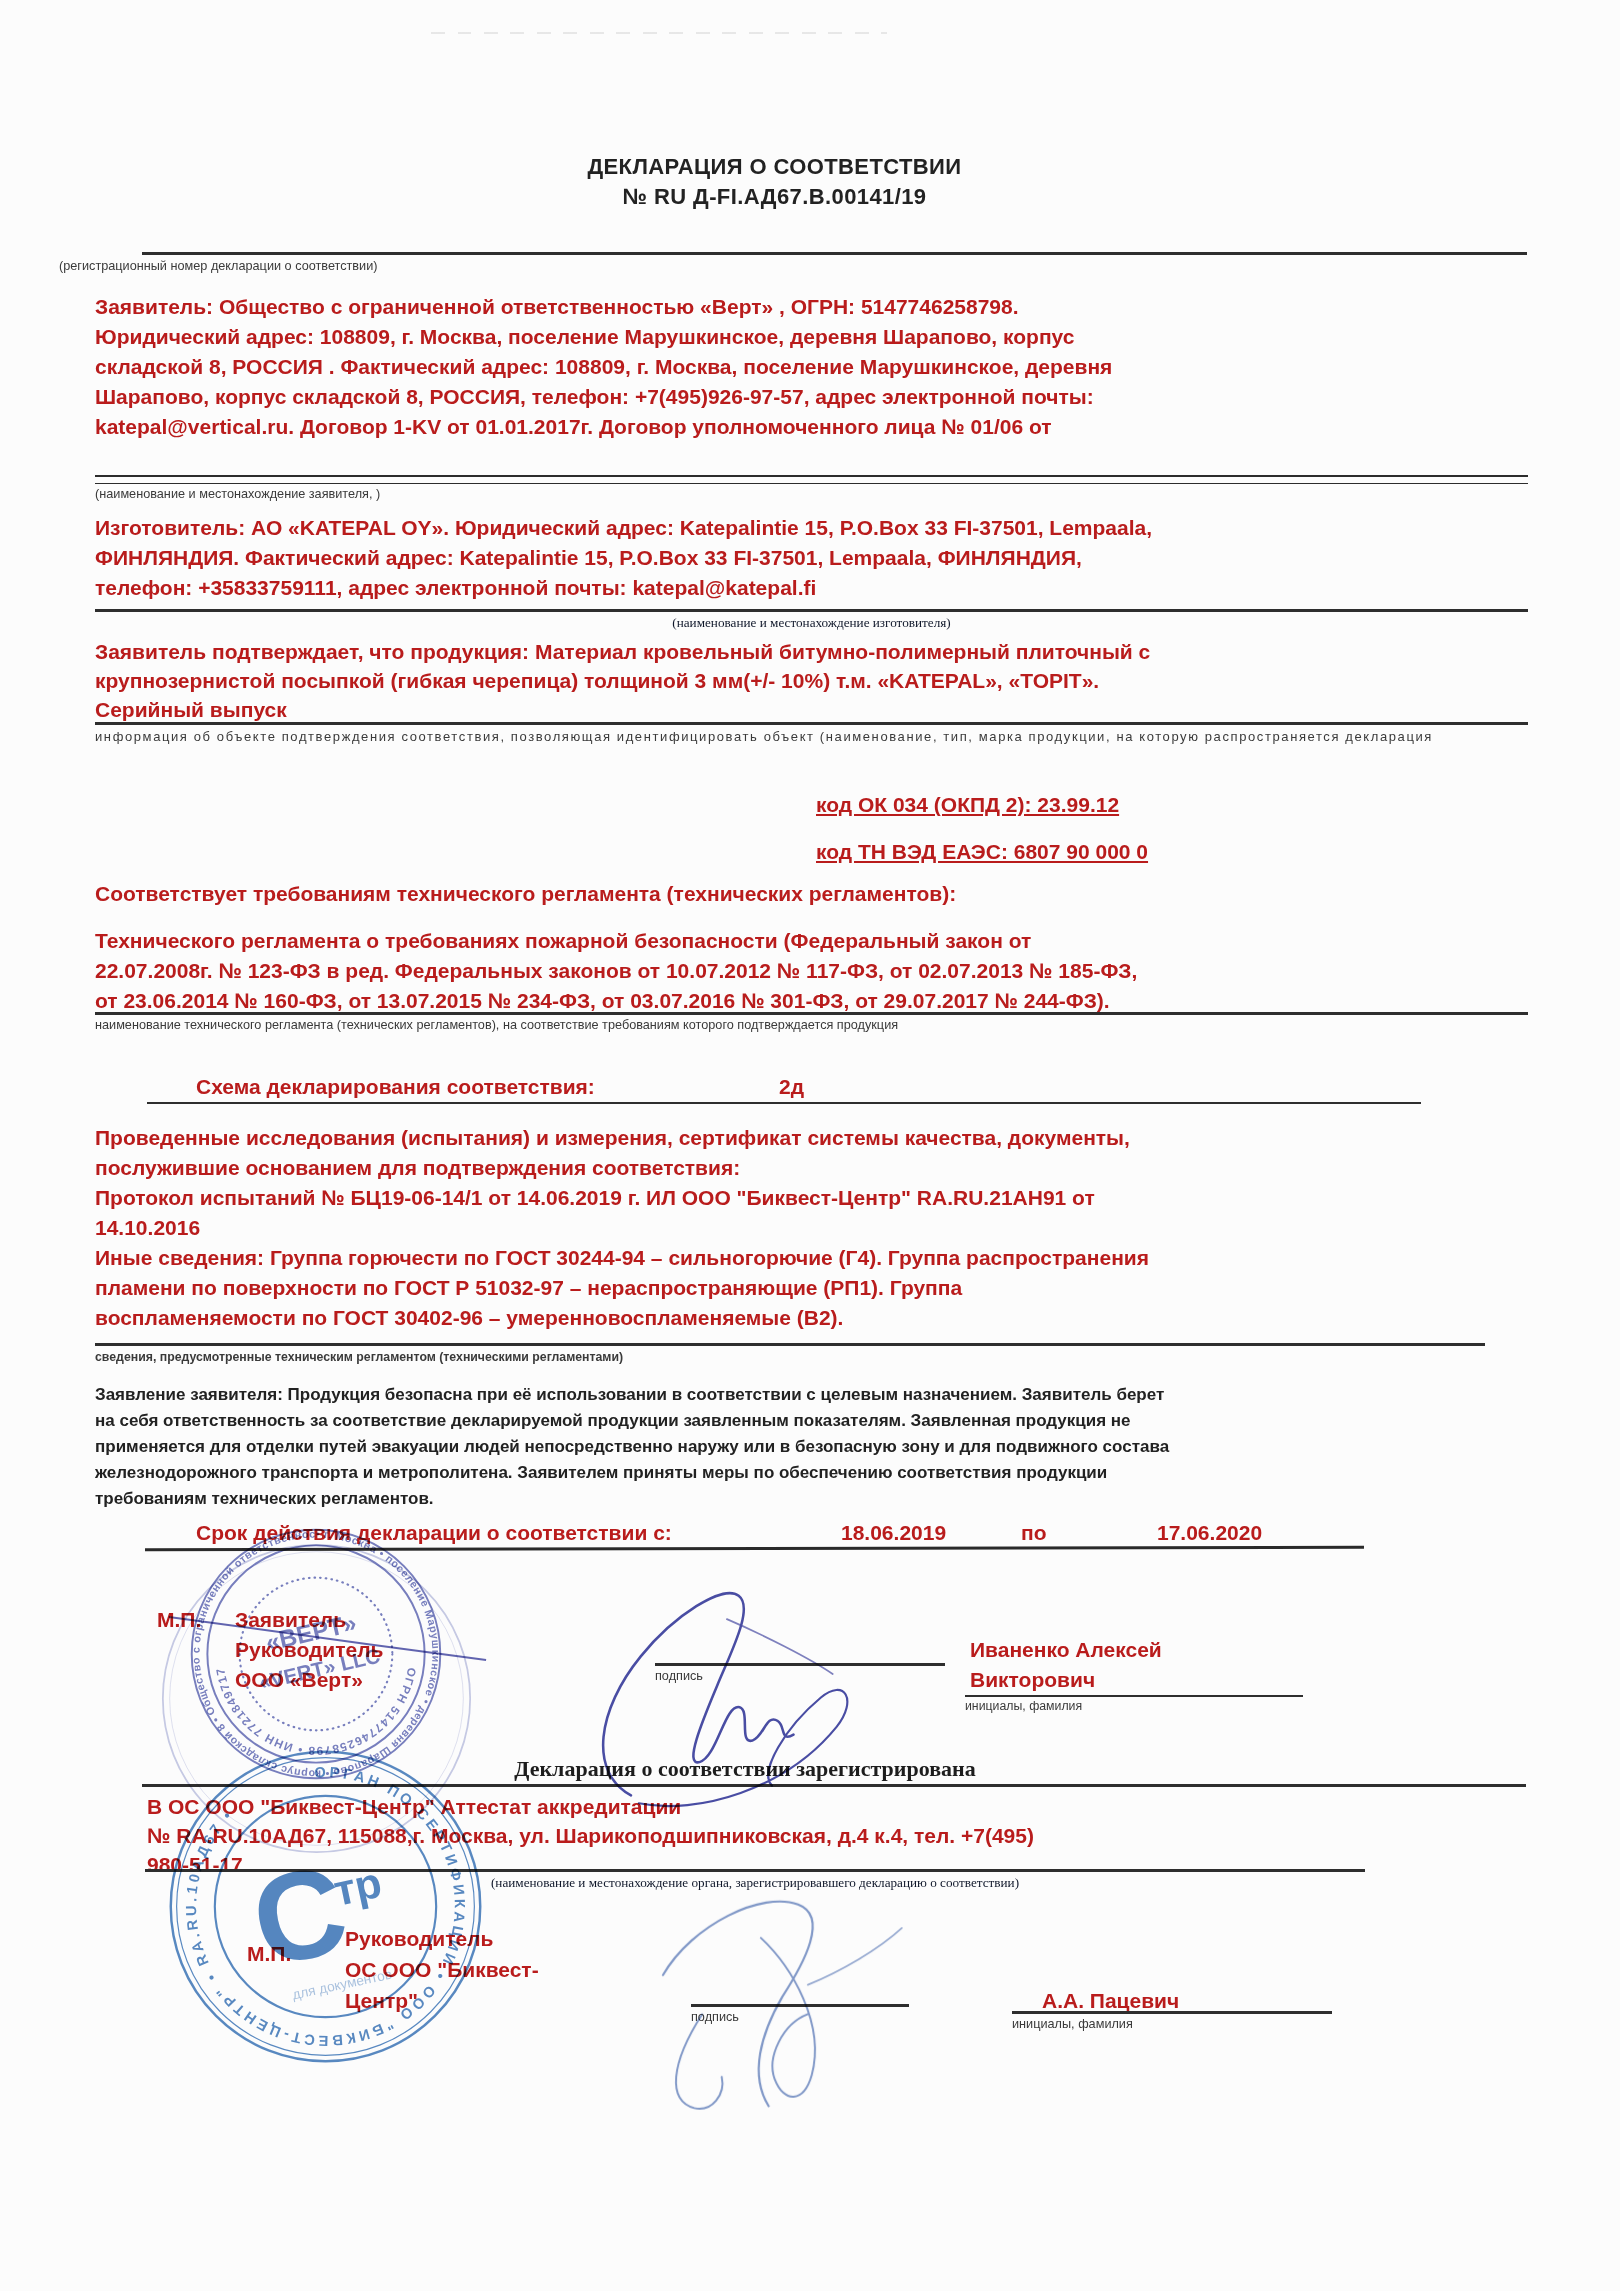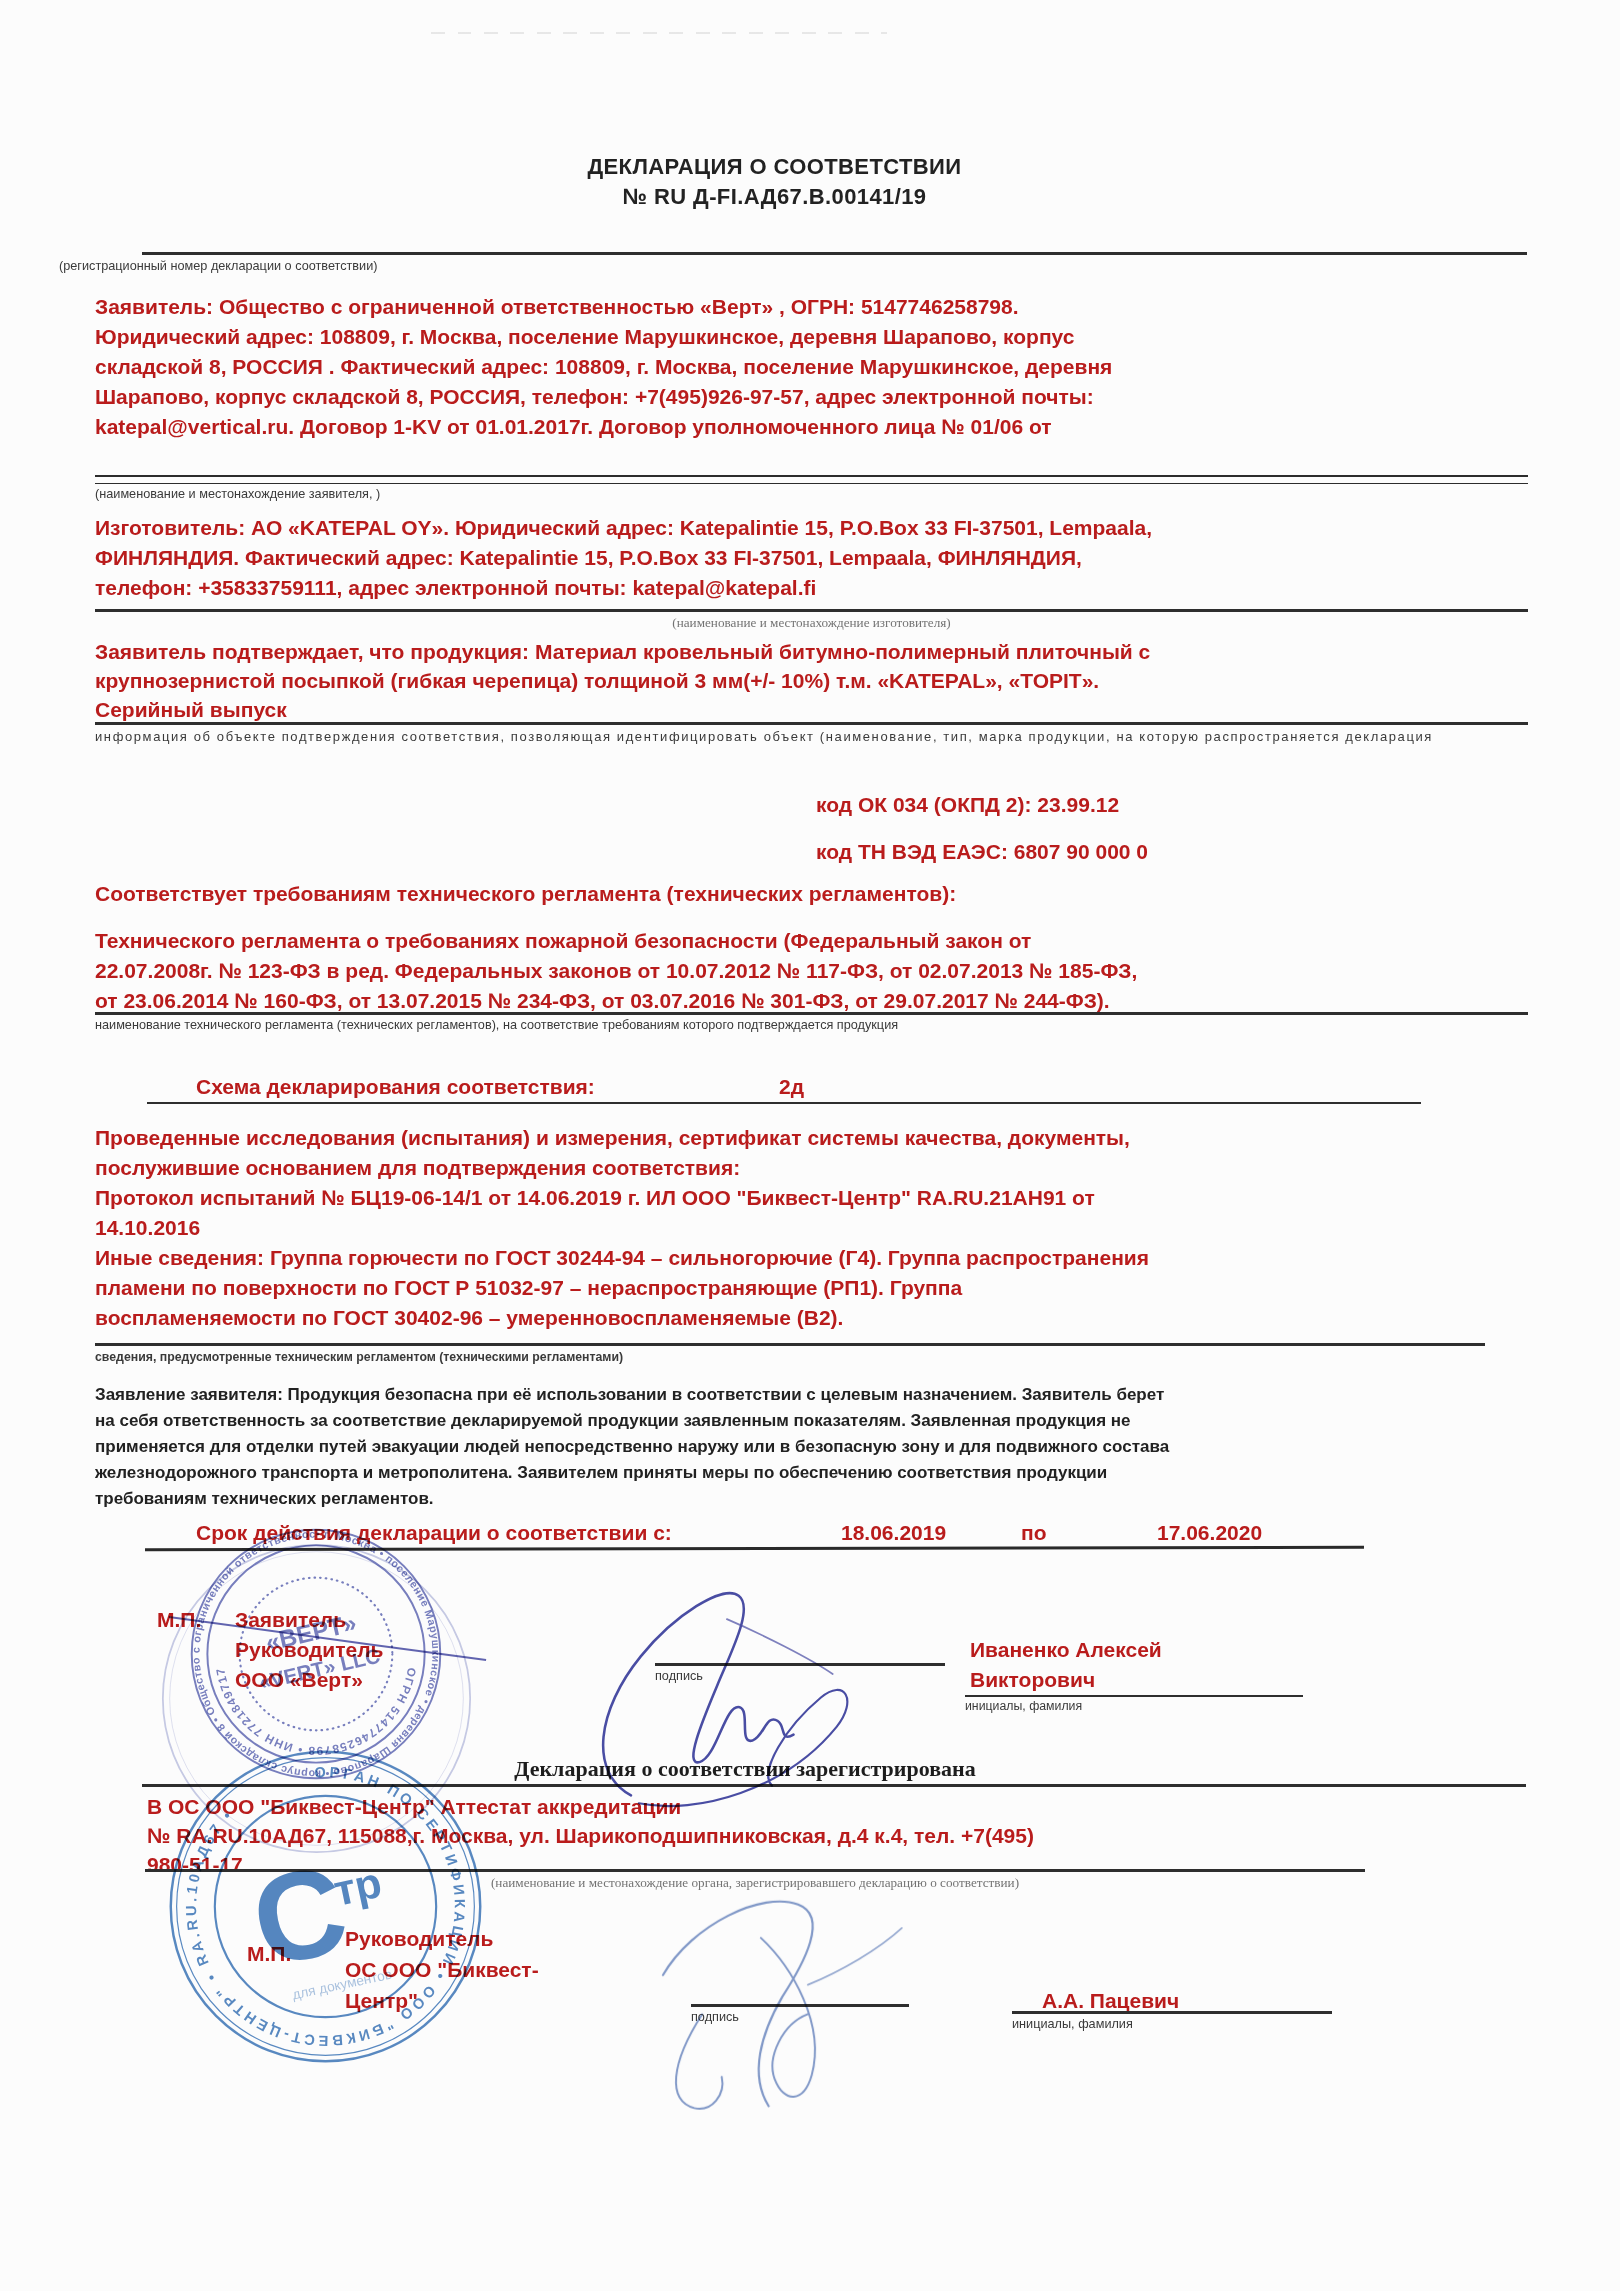--- a/index.html
+++ b/index.html
@@ -4,21 +4,21 @@
 <style>
   html,body{margin:0;padding:0;}
   body{
     width:1620px;height:2292px;position:relative;background:#fcfcfc;
     font-family:"Liberation Sans",sans-serif;color:#262626;overflow:hidden;
   }
   .abs{position:absolute;}
   .body-text{font-weight:700;font-size:21px;line-height:30px;color:#b91c1c;}
   .hdr{font-weight:700;font-size:22px;line-height:30px;text-align:center;letter-spacing:0.4px;color:#222;}
   .note-s{font-size:12.7px;color:#3a3a3a;text-align:left;}
-  .note-serif{font-family:"Liberation Serif",serif;font-size:13.2px;color:#737373;text-align:center;}
+  .note-serif{font-family:"Liberation Serif",serif;font-size:13.2px;color:#0f172a;text-align:center;}
   .rule{background:#2e2e2e;height:2px;}
   .rule-thick{background:#2a2a2a;height:2.9px;}
   .rule-double{height:5.9px;border-top:2.5px solid #2c2c2c;border-bottom:1.5px solid #2c2c2c;background:transparent;}
   .stamp{mix-blend-mode:multiply;opacity:.88;}
   .ink{mix-blend-mode:multiply;}
   .serif-head{font-family:"Liberation Serif",serif;font-weight:700;font-size:22px;color:#1d1d1d;text-align:center;}
   .scan-artifact{background:repeating-linear-gradient(90deg,#dcdcdc 0 13.7px,transparent 13.7px 26.5px);opacity:.65;}
 </style>
 </head>
 <body>
@@ -51,21 +51,21 @@
 <div class="abs note-serif" style="left:95px;top:615px;width:1433px;">(наименование и местонахождение изготовителя)</div>
 
 <div class="abs body-text" style="left:95px;top:637px;width:1441px;line-height:29px;">
   <div>Заявитель подтверждает, что продукция: Материал кровельный битумно-полимерный плиточный с</div>
   <div>крупнозернистой посыпкой (гибкая черепица) толщиной 3 мм(+/- 10%) т.м. «KATEPAL», «TOPIT».</div>
   <div>Серийный выпуск</div>
 </div>
 <div class="abs rule" style="left:95px;top:722px;width:1433px;height:2.5px;"></div>
 <div class="abs note-s" style="left:95px;top:729px;width:1433px;font-size:13px;letter-spacing:1.6px;white-space:nowrap;">информация об объекте подтверждения соответствия, позволяющая идентифицировать объект (наименование, тип, марка продукции, на которую распространяется декларация</div>
 
-<div class="abs body-text" style="left:816px;top:781px;line-height:47px;">
+<div class="abs body-text" style="left:816px;top:781px;line-height:47px;text-decoration:underline;">
   <div>код ОК 034 (ОКПД 2): 23.99.12</div>
   <div>код ТН ВЭД ЕАЭС: 6807 90 000 0</div>
 </div>
 
 <div class="abs body-text" style="left:95px;top:879px;width:1441px;">Соответствует требованиям технического регламента (технических регламентов):</div>
 <div class="abs body-text" style="left:95px;top:926px;width:1441px;line-height:30px;">
   <div>Технического регламента о требованиях пожарной безопасности (Федеральный закон от</div>
   <div>22.07.2008г. № 123-ФЗ в ред. Федеральных законов от 10.07.2012 № 117-ФЗ, от 02.07.2013 № 185-ФЗ,</div>
   <div>от 23.06.2014 № 160-ФЗ, от 13.07.2015 № 234-ФЗ, от 03.07.2016 № 301-ФЗ, от 29.07.2017 № 244-ФЗ).</div>
 </div>

